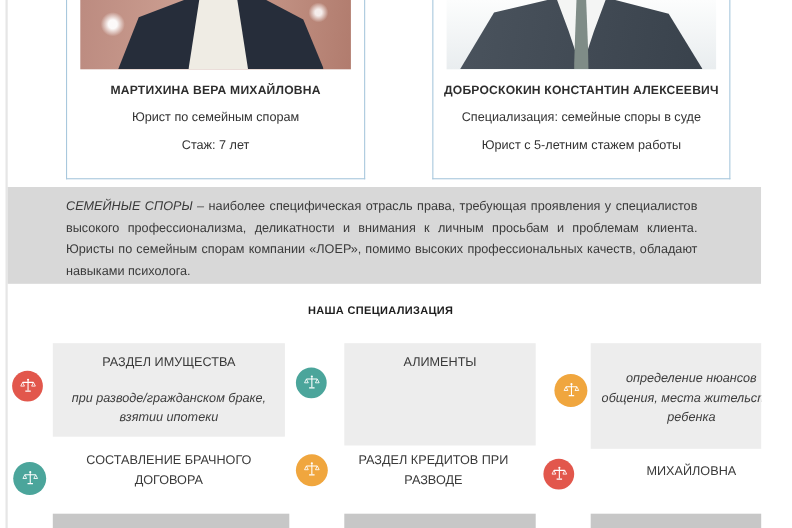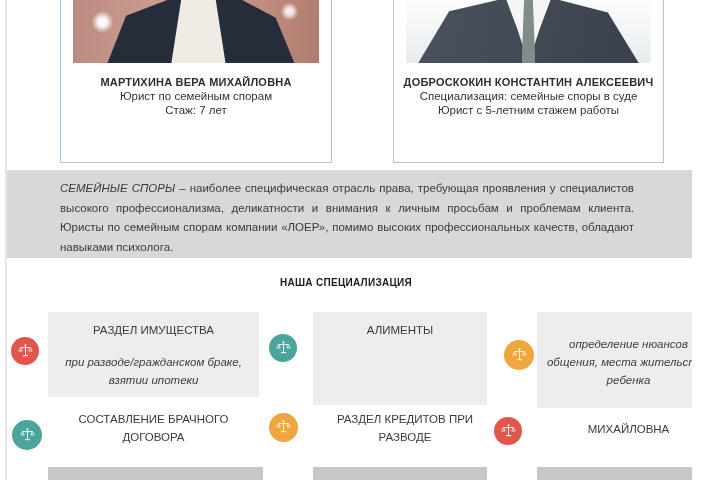--- a/index.html
+++ b/index.html
@@ -9,21 +9,21 @@
   
   .vline{position:absolute;left:5px;top:0;bottom:0;width:2px;background:#e6e6e6;}
 
   
   .card{position:absolute;top:0;height:163px;background:#fff;border:1px solid #a9c8dd;
         border-top:none;box-sizing:border-box;text-align:center;}
   .card-left{left:60px;width:272px;}
   .card-right{left:393px;width:271px;}
   .photo{height:63px;margin:0 12px;position:relative;overflow:hidden;}
   .card-name{margin-top:13px;font-weight:bold;font-size:11px;color:#2e2e2e;letter-spacing:.2px;}
-  .card-line{margin-top:2px;font-size:11.5px;color:#333;}
+  .card-line{margin-top:13px;font-size:11.5px;color:#333;}
 
   
   .photo-woman{background:
       radial-gradient(circle at 12% 35%, rgba(255,255,255,.95) 0 4px, rgba(255,255,255,0) 11px),
       radial-gradient(circle at 88% 18%, rgba(255,255,255,.85) 0 3px, rgba(255,255,255,0) 9px),
       radial-gradient(circle at 72% 65%, rgba(255,255,255,.55) 0 5px, rgba(255,255,255,0) 13px),
       radial-gradient(circle at 30% 80%, rgba(255,255,255,.35) 0 4px, rgba(255,255,255,0) 10px),
       linear-gradient(95deg,#bc8b80,#cfa294 45%,#b17c6e);}
   .photo-woman::before{content:"";position:absolute;left:14%;right:10%;top:0;bottom:0;
       background:#262d3a;clip-path:polygon(0 100%,10% 25%,32% 0,72% 0,90% 28%,100% 100%);}
@@ -59,21 +59,21 @@
   .i4{left:12px;top:420px;width:30px;height:30px;}
   .i5{left:269px;top:413px;width:29px;height:29px;}
   .i6{left:494px;top:417px;}
 
   .spec-box{position:absolute;box-sizing:border-box;text-align:center;padding:9px 8px 0 8px;}
   .boxed{background:#ededed;}
   .b1{left:48px;top:312px;width:211px;height:85px;}
   .b2{left:313px;top:312px;width:174px;height:93px;}
   .b3{left:537px;top:312px;width:183px;height:96px;}
   .b4{left:48px;top:406px;width:211px;padding-top:4px;}
-  .b5{left:318px;top:406px;width:174px;padding-top:4px;}
+  .b5{left:307px;top:406px;width:174px;padding-top:4px;}
   .b6{left:537px;top:416px;width:183px;padding-top:4px;}
   .spec-title{font-weight:normal;font-size:11.5px;line-height:18px;color:#3a3a3a;}
   .spec-sub{font-style:italic;font-size:11.5px;line-height:18px;color:#3d3d3d;margin-top:14px;}
 
   
   .stub{position:absolute;top:467px;height:20px;background:#c7c7c7;}
   .s1{left:48px;width:215px;}
   .s2{left:313px;width:174px;}
   .s3{left:537px;width:183px;}
 </style>

